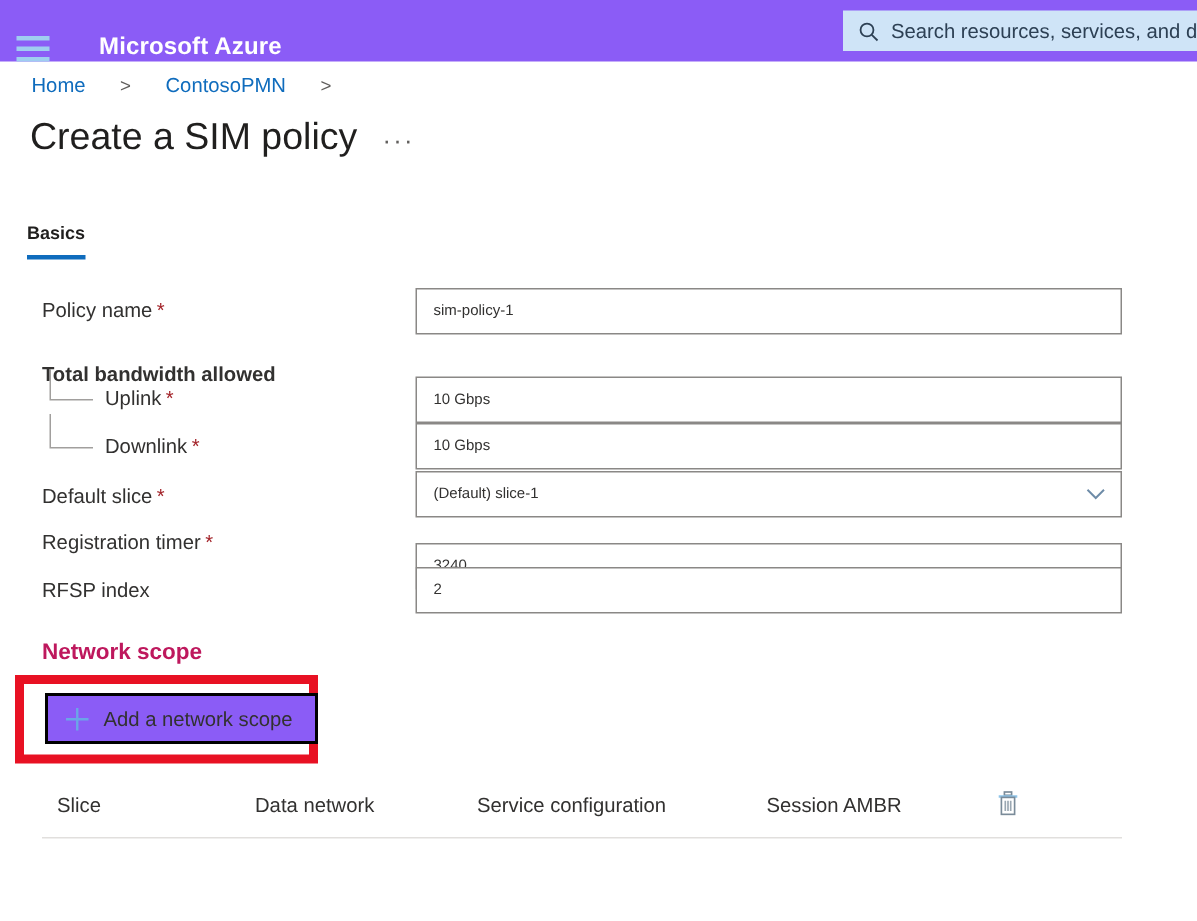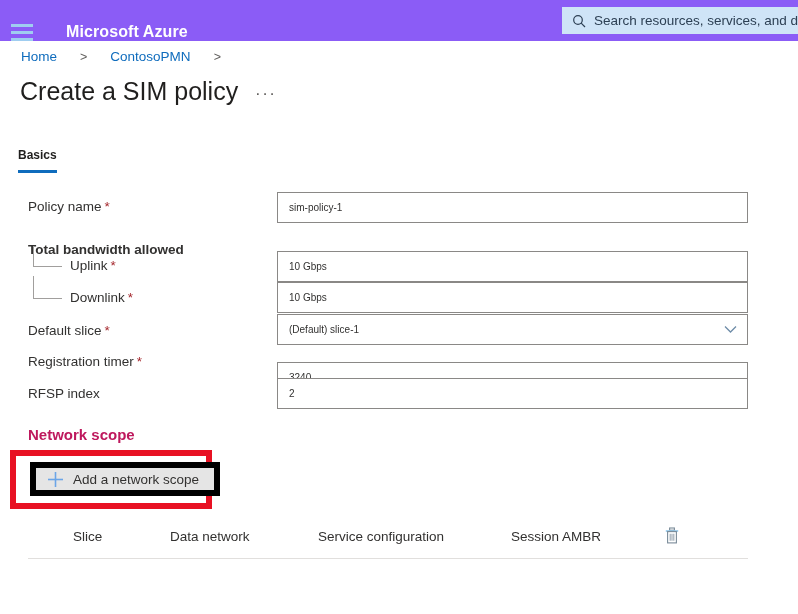--- a/index.html
+++ b/index.html
@@ -127,22 +127,22 @@
   }
   .redbox {
     position: absolute; left: 10px; top: 450px;
     width: 202px; height: 59px;
     border: 6px solid #e81123;
     background: transparent;
   }
   .addbtn {
     position: absolute; left: 30px; top: 462px;
     height: 34px; padding: 0 15px 0 11px;
-    border: 6px solid #000000;
-    background: #e5e5e5;
+    border: 2px solid #000000;
+    background: #8b5cf6;
     display: flex; align-items: center;
     cursor: pointer;
   }
   .addbtn .plus {
     color: #6ba5e7; font-size: 21px; line-height: 0;
     margin-right: 9px; font-weight: 300;
   }
   .addbtn .lbl { font-size: 13.5px; color: #323130; white-space: nowrap; }
 
   
@@ -258,21 +258,21 @@
   <span class="plus">
     <svg width="17" height="17" viewBox="0 0 17 17">
       <line x1="8.5" y1="1" x2="8.5" y2="16" stroke="#6ba5e7" stroke-width="1.6"></line>
       <line x1="1" y1="8.5" x2="16" y2="8.5" stroke="#6ba5e7" stroke-width="1.6"></line>
     </svg>
   </span>
   <span class="lbl">Add a network scope</span>
 </div>
 
 <div class="tbl-head">
-  <div class="th" style="left:38px;margin-left:35px;">Slice</div>
+  <div class="th" style="left:38px;">Slice</div>
   <div class="th" style="left:170px;">Data network</div>
   <div class="th" style="left:318px;">Service configuration</div>
   <div class="th" style="left:511px;">Session AMBR</div>
   <div class="th-trash">
     <svg width="14" height="17" viewBox="0 0 14 17">
       <rect x="4.6" y="1" width="4.8" height="2.2" fill="none" stroke="#7a8b99" stroke-width="1.1"></rect>
       <line x1="0.8" y1="4" x2="13.2" y2="4" stroke="#8fc4e8" stroke-width="1.6"></line>
       <rect x="2.6" y="4.6" width="8.8" height="11.3" fill="none" stroke="#7a8b99" stroke-width="1.1"></rect>
       <line x1="5.2" y1="6.8" x2="5.2" y2="13.7" stroke="#9aa7b2" stroke-width="1.1"></line>
       <line x1="7" y1="6.8" x2="7" y2="13.7" stroke="#9aa7b2" stroke-width="1.1"></line>

